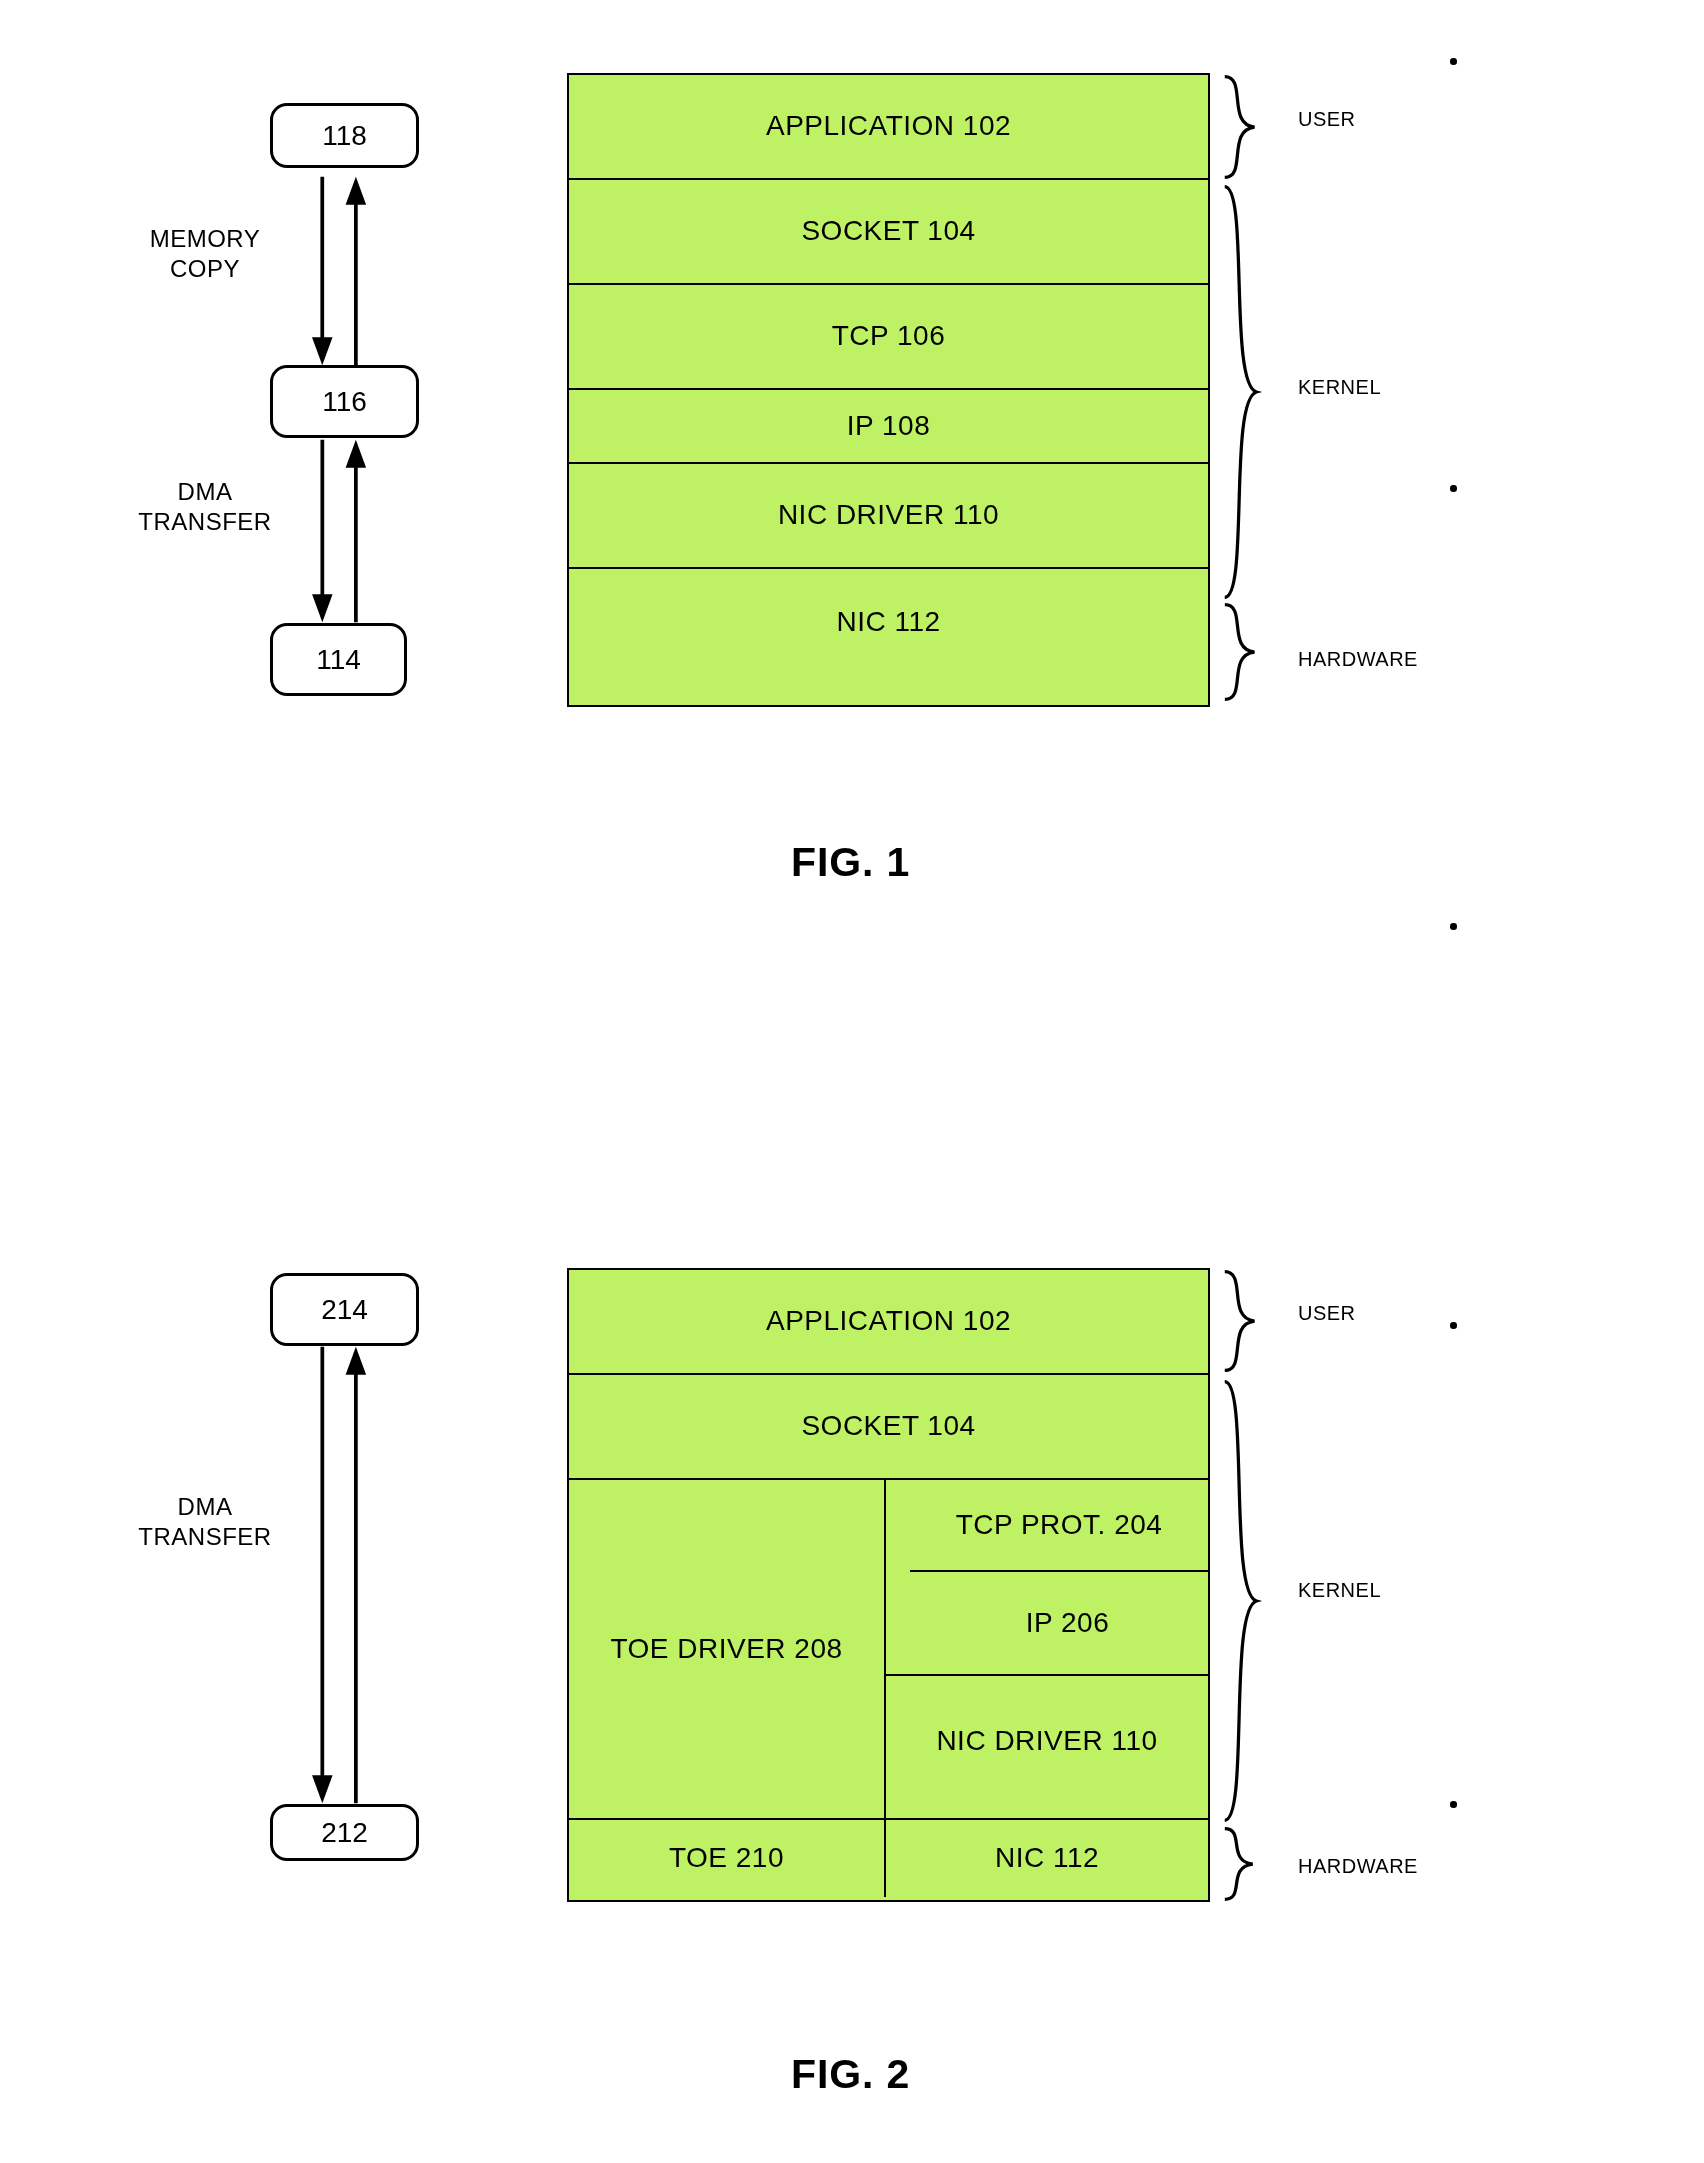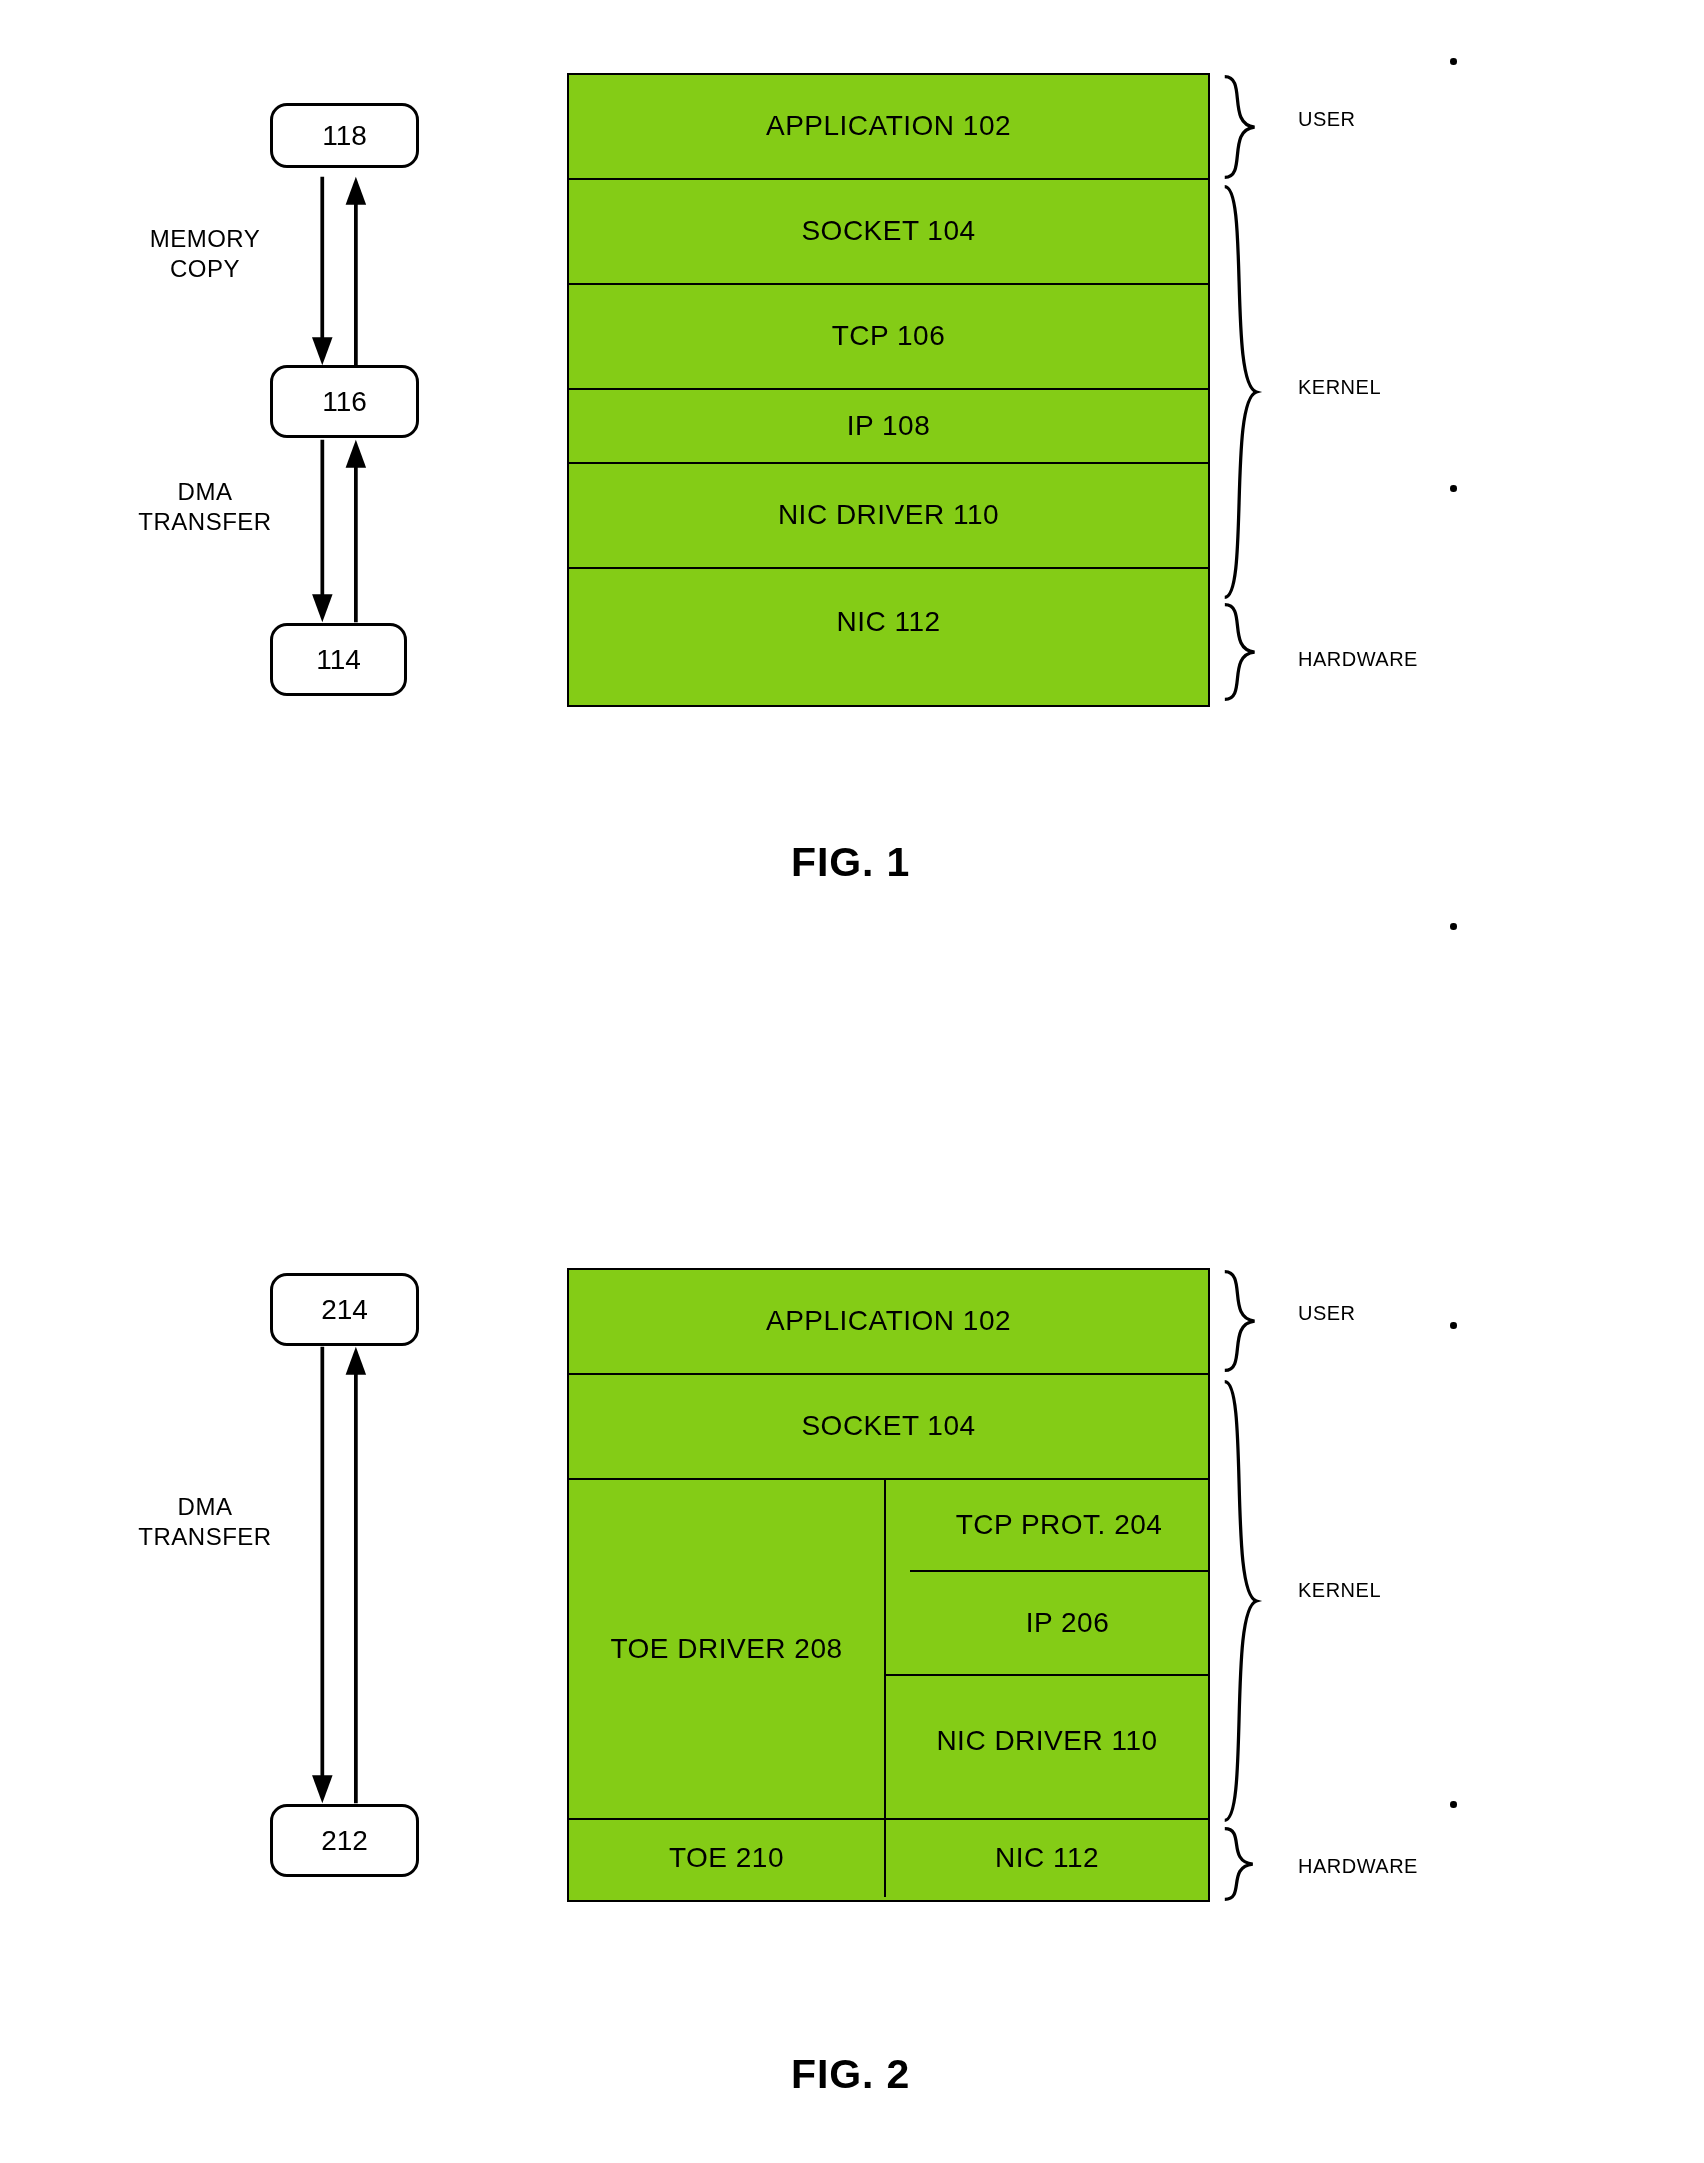--- a/index.html
+++ b/index.html
@@ -21,21 +21,21 @@
     width: 1704px;
   }
   #fig1 { top: 0; height: 1025px; }
   #fig2 { top: 1184px; height: 979px; }
 
   
   .stack {
     position: absolute;
     border: 2.8px solid #000;
     box-sizing: border-box;
-    background: #84cc16;
+    background: #bef264;
   }
   .layer {
     box-sizing: border-box;
     border-bottom: 2.8px solid #000;
     display: flex;
     align-items: center;
     justify-content: center;
     font-size: 28px;
     letter-spacing: 0.5px;
     text-align: center;
@@ -178,21 +178,21 @@
     <path d="M4,4 C30,4 8,230 38,239 C8,248 30,474 4,474" fill="none" stroke="#000" stroke-width="3.5"></path>
   </svg>
   <div class="brace-label" style="left:1298px; top:395px;">KERNEL</div>
 
   <svg style="left:1221px; top:641px;" width="56" height="80" viewBox="0 0 60 86">
     <path d="M4,4 C26,4 6,39 34,42 C6,45 26,80 4,80" fill="none" stroke="#000" stroke-width="3.5"></path>
   </svg>
   <div class="brace-label" style="left:1298px; top:671px;">HARDWARE</div>
 
   <div class="refbox" style="left:270px; top:89px; width:149px; height:73px;">214</div>
-  <div class="refbox" style="left:270px; top:620px; width:149px; height:73px;">212</div>
+  <div class="refbox" style="left:270px; top:620px; width:149px; height:57px;">212</div>
 
   <svg style="left:298px; top:159px;" width="112" height="464" viewBox="0 0 120 498">
     <line x1="26" y1="4" x2="26" y2="480" stroke="#000" stroke-width="4"></line>
     <polygon points="26,494 15,464 37,464" fill="#000"></polygon>
     <line x1="62" y1="494" x2="62" y2="18" stroke="#000" stroke-width="4"></line>
     <polygon points="62,4 51,34 73,34" fill="#000"></polygon>
   </svg>
   <div class="label" style="left:93px; top:308px; width:224px;">DMA
 TRANSFER</div>
 

